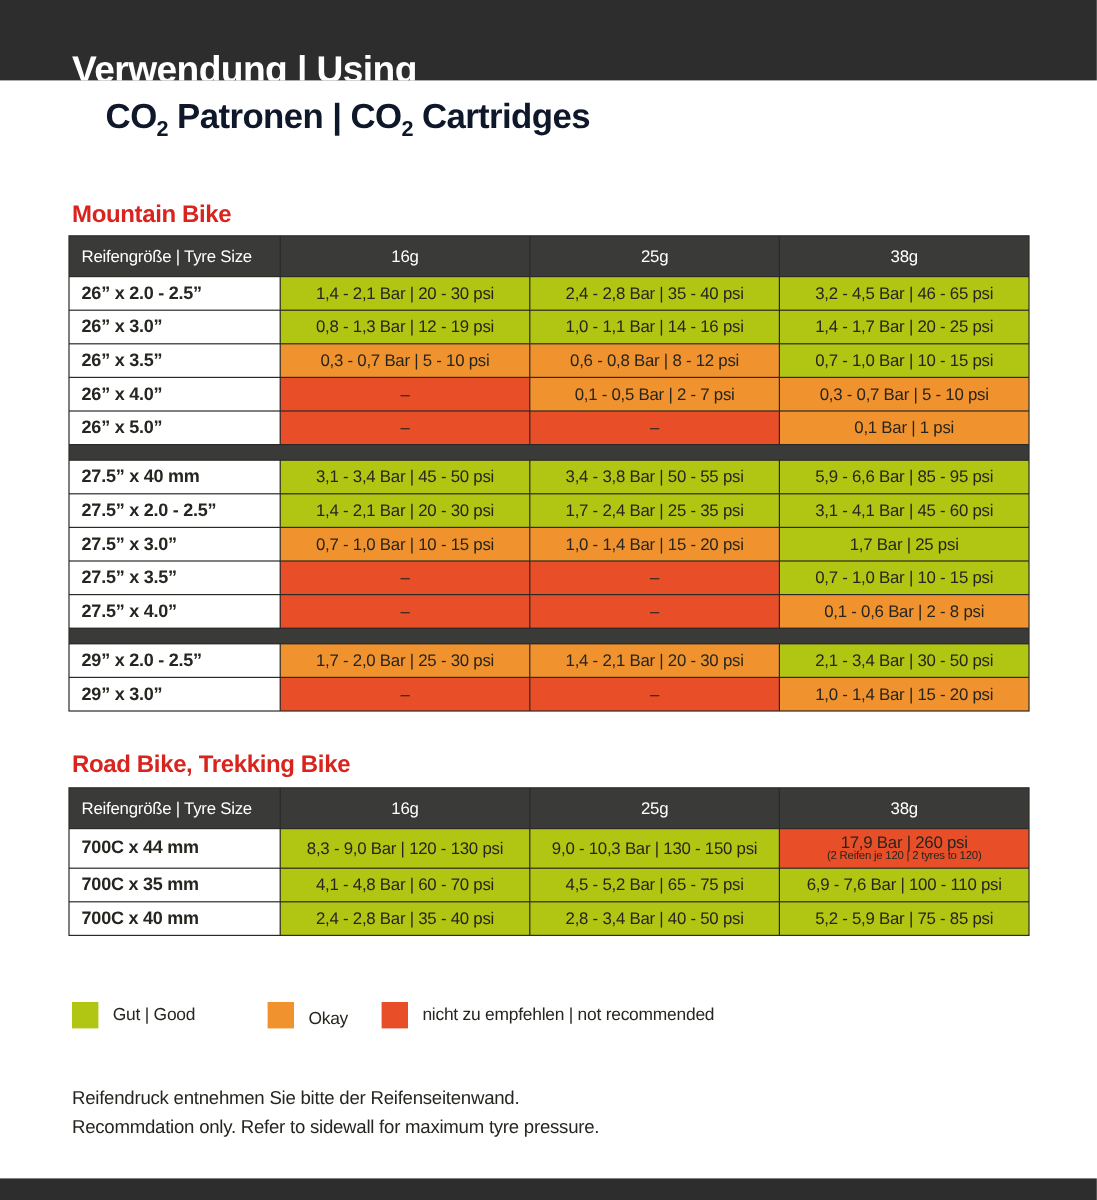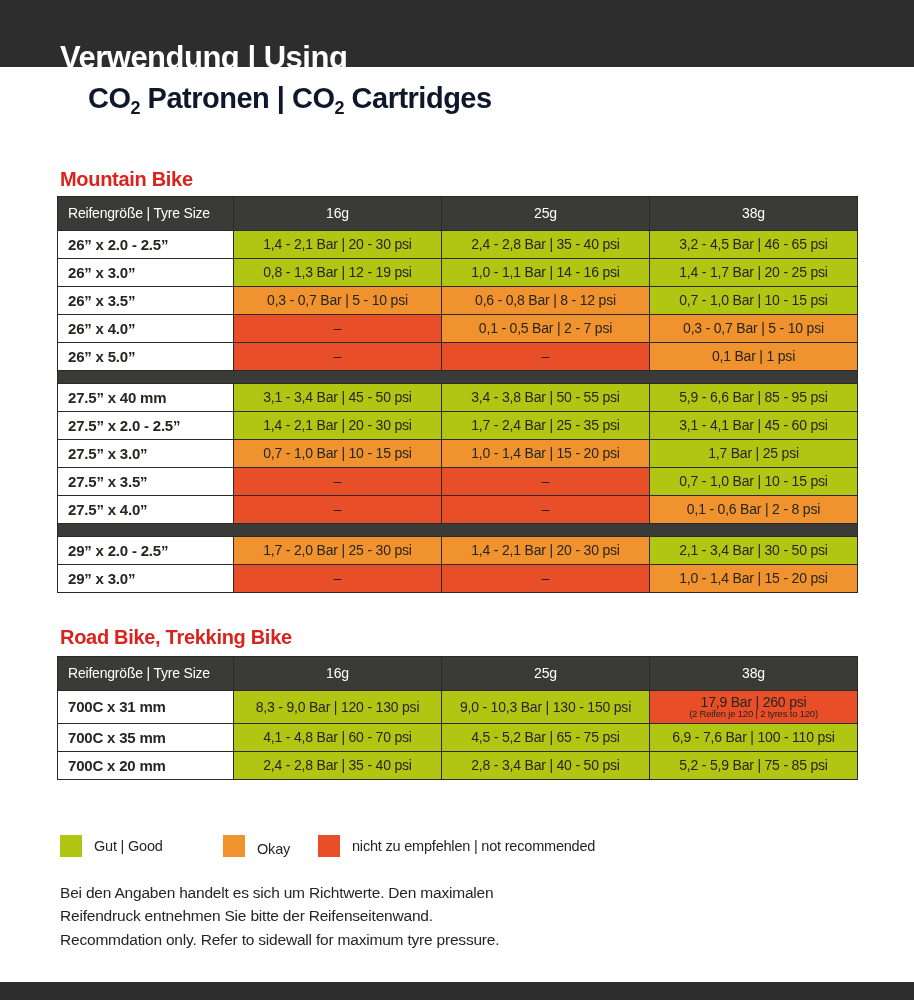--- a/index.html
+++ b/index.html
@@ -217,21 +217,21 @@
 
 <h2 class="sec-heading" id="heading-road">Road Bike, Trekking Bike</h2>
 <div class="tbl" id="table-1">
     <div class="row header">
       <div class="cell labelcol">Reifengröße | Tyre Size</div>
       <div class="cell">16g</div>
       <div class="cell">25g</div>
       <div class="cell">38g</div>
     </div>
     <div class="row tall">
-      <div class="cell labelcol">700C x 31 mm</div>
+      <div class="cell labelcol">700C x 44 mm</div>
       <div class="cell val" style="background: rgb(176, 198, 19);">
         <div class="main">8,3 - 9,0 Bar | 120 - 130 psi</div>
       </div>
       <div class="cell val" style="background: rgb(176, 198, 19);">
         <div class="main">9,0 - 10,3 Bar | 130 - 150 psi</div>
       </div>
       <div class="cell val" style="background: rgb(232, 78, 40);">
         <div class="main">17,9 Bar | 260 psi</div>
         <div class="note">(2 Reifen je 120 | 2 tyres to 120)</div>
       </div>
@@ -242,21 +242,21 @@
         <div class="main">4,1 - 4,8 Bar | 60 - 70 psi</div>
       </div>
       <div class="cell val" style="background: rgb(176, 198, 19);">
         <div class="main">4,5 - 5,2 Bar | 65 - 75 psi</div>
       </div>
       <div class="cell val" style="background: rgb(176, 198, 19);">
         <div class="main">6,9 - 7,6 Bar | 100 - 110 psi</div>
       </div>
     </div>
     <div class="row">
-      <div class="cell labelcol">700C x 20 mm</div>
+      <div class="cell labelcol">700C x 40 mm</div>
       <div class="cell val" style="background: rgb(176, 198, 19);">
         <div class="main">2,4 - 2,8 Bar | 35 - 40 psi</div>
       </div>
       <div class="cell val" style="background: rgb(176, 198, 19);">
         <div class="main">2,8 - 3,4 Bar | 40 - 50 psi</div>
       </div>
       <div class="cell val" style="background: rgb(176, 198, 19);">
         <div class="main">5,2 - 5,9 Bar | 75 - 85 psi</div>
       </div>
     </div>
@@ -271,18 +271,18 @@
     <div class="swatch" style="background: rgb(240, 147, 46);"></div>
     <span class="legend-label">Okay</span>
   </div>
   <div class="legend-item">
     <div class="swatch" style="background: rgb(232, 78, 40);"></div>
     <span class="legend-label">nicht zu empfehlen | not recommended</span>
   </div>
 </div>
 
 <p class="note-de">
-  <span>Bei den Angaben handelt es sich um Richtwerte. Den maximalen</span><br>
+  <br>
   <span>Reifendruck entnehmen Sie bitte der Reifenseitenwand.</span>
 </p>
 <p class="note-en">Recommdation only. Refer to sidewall for maximum tyre pressure.</p>
 
 <div class="band-bottom"></div>
 
 </body></html>

